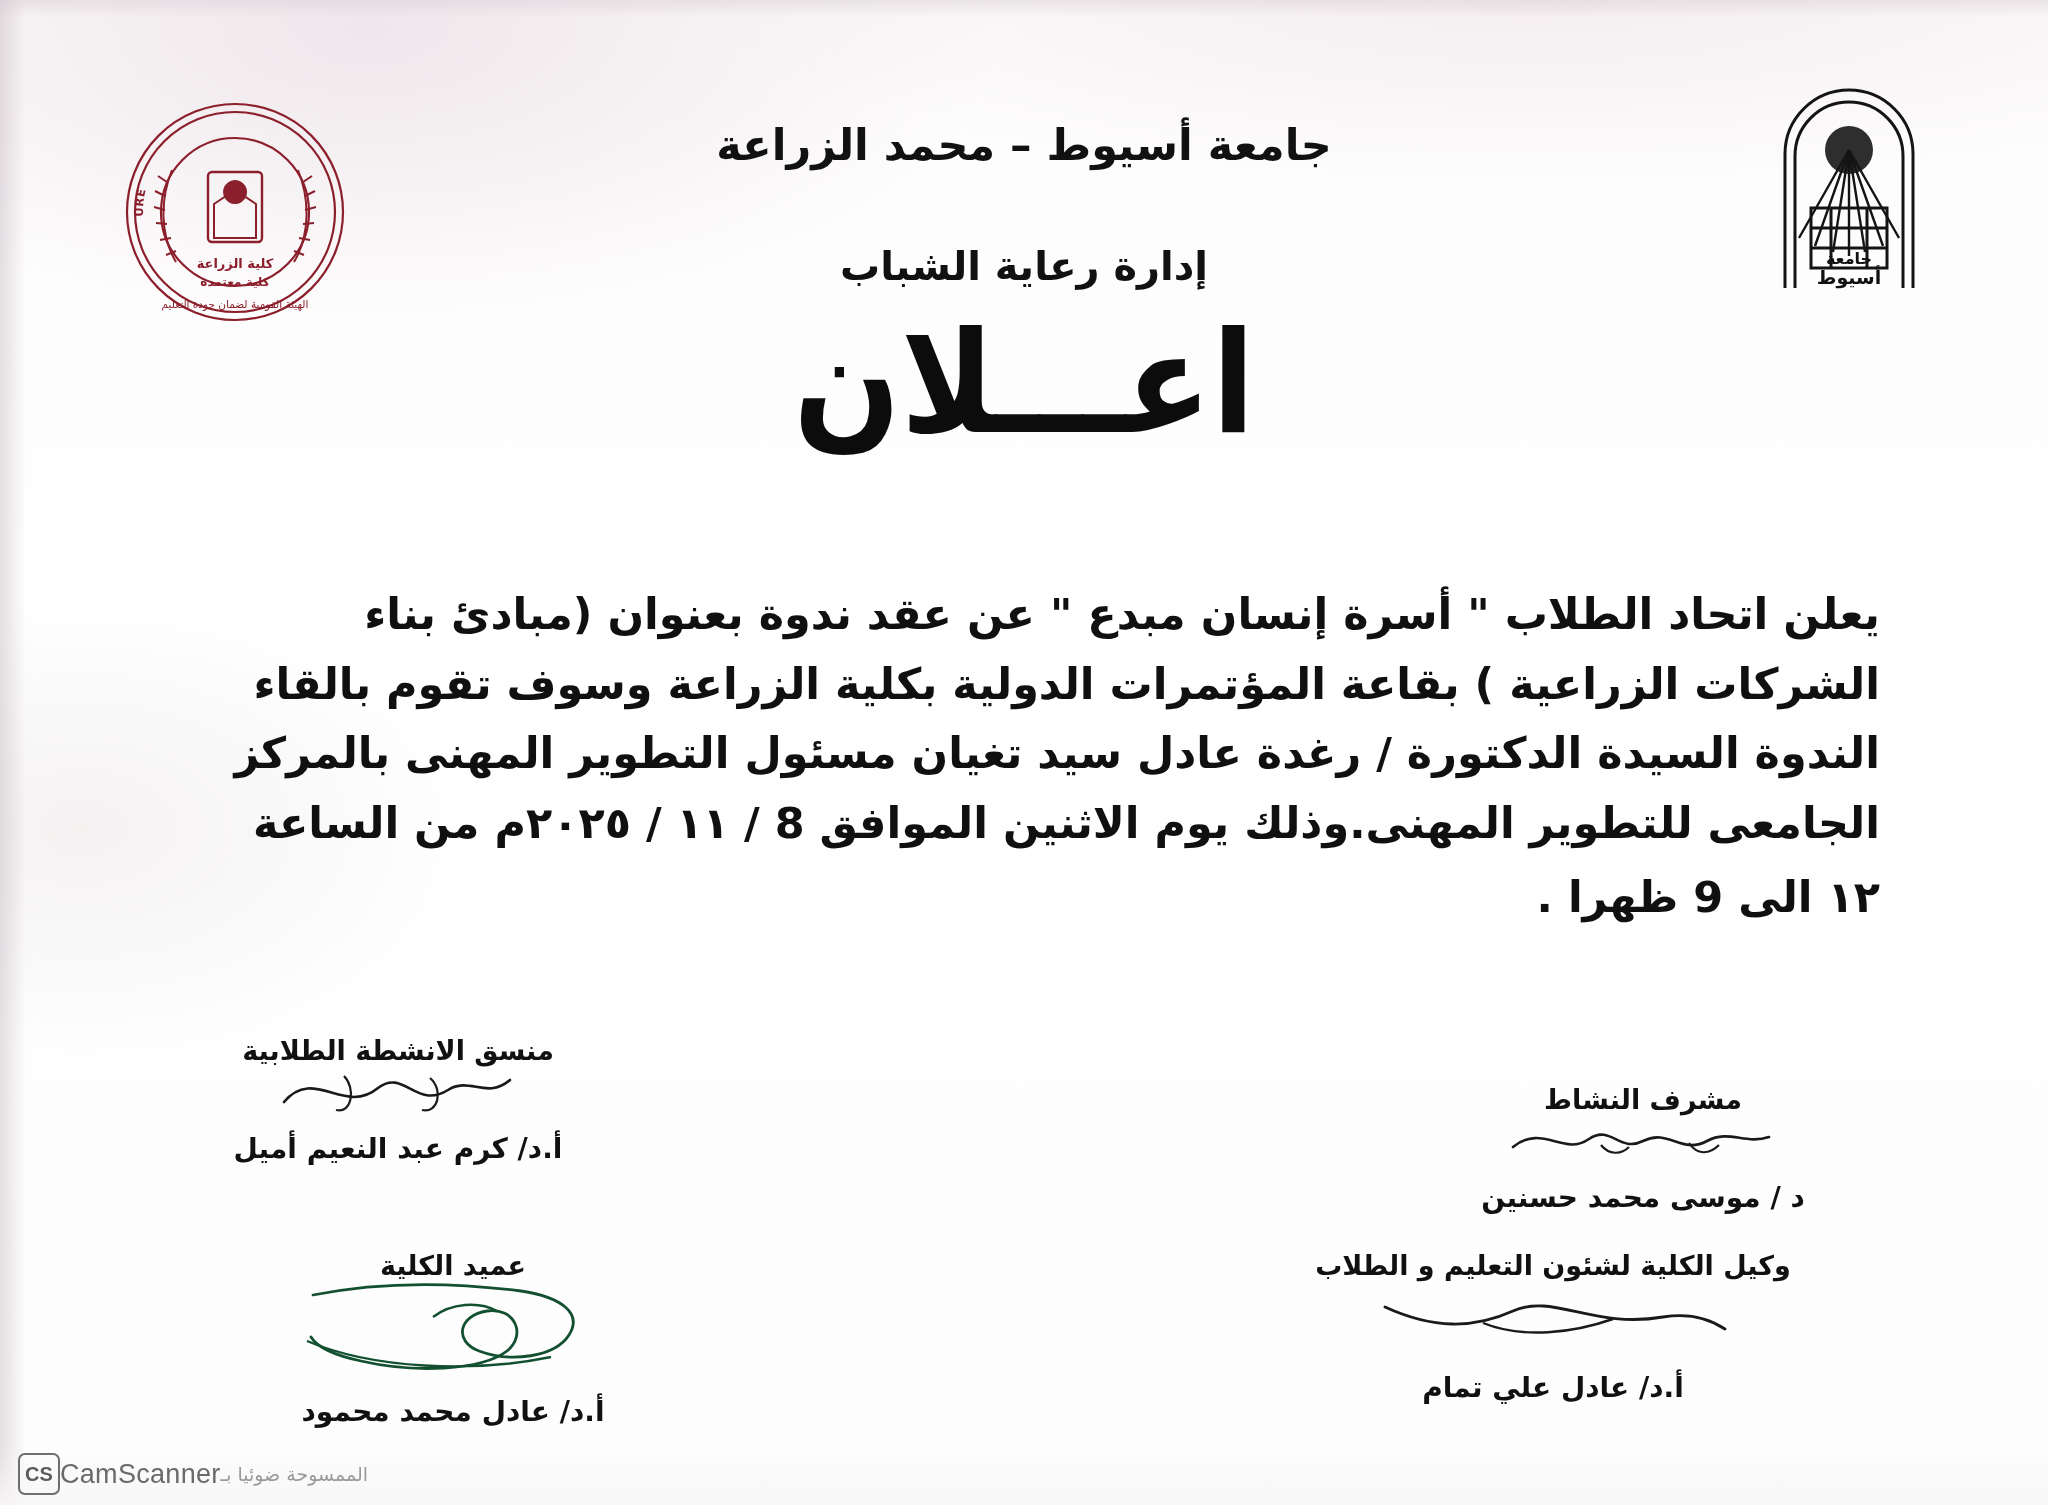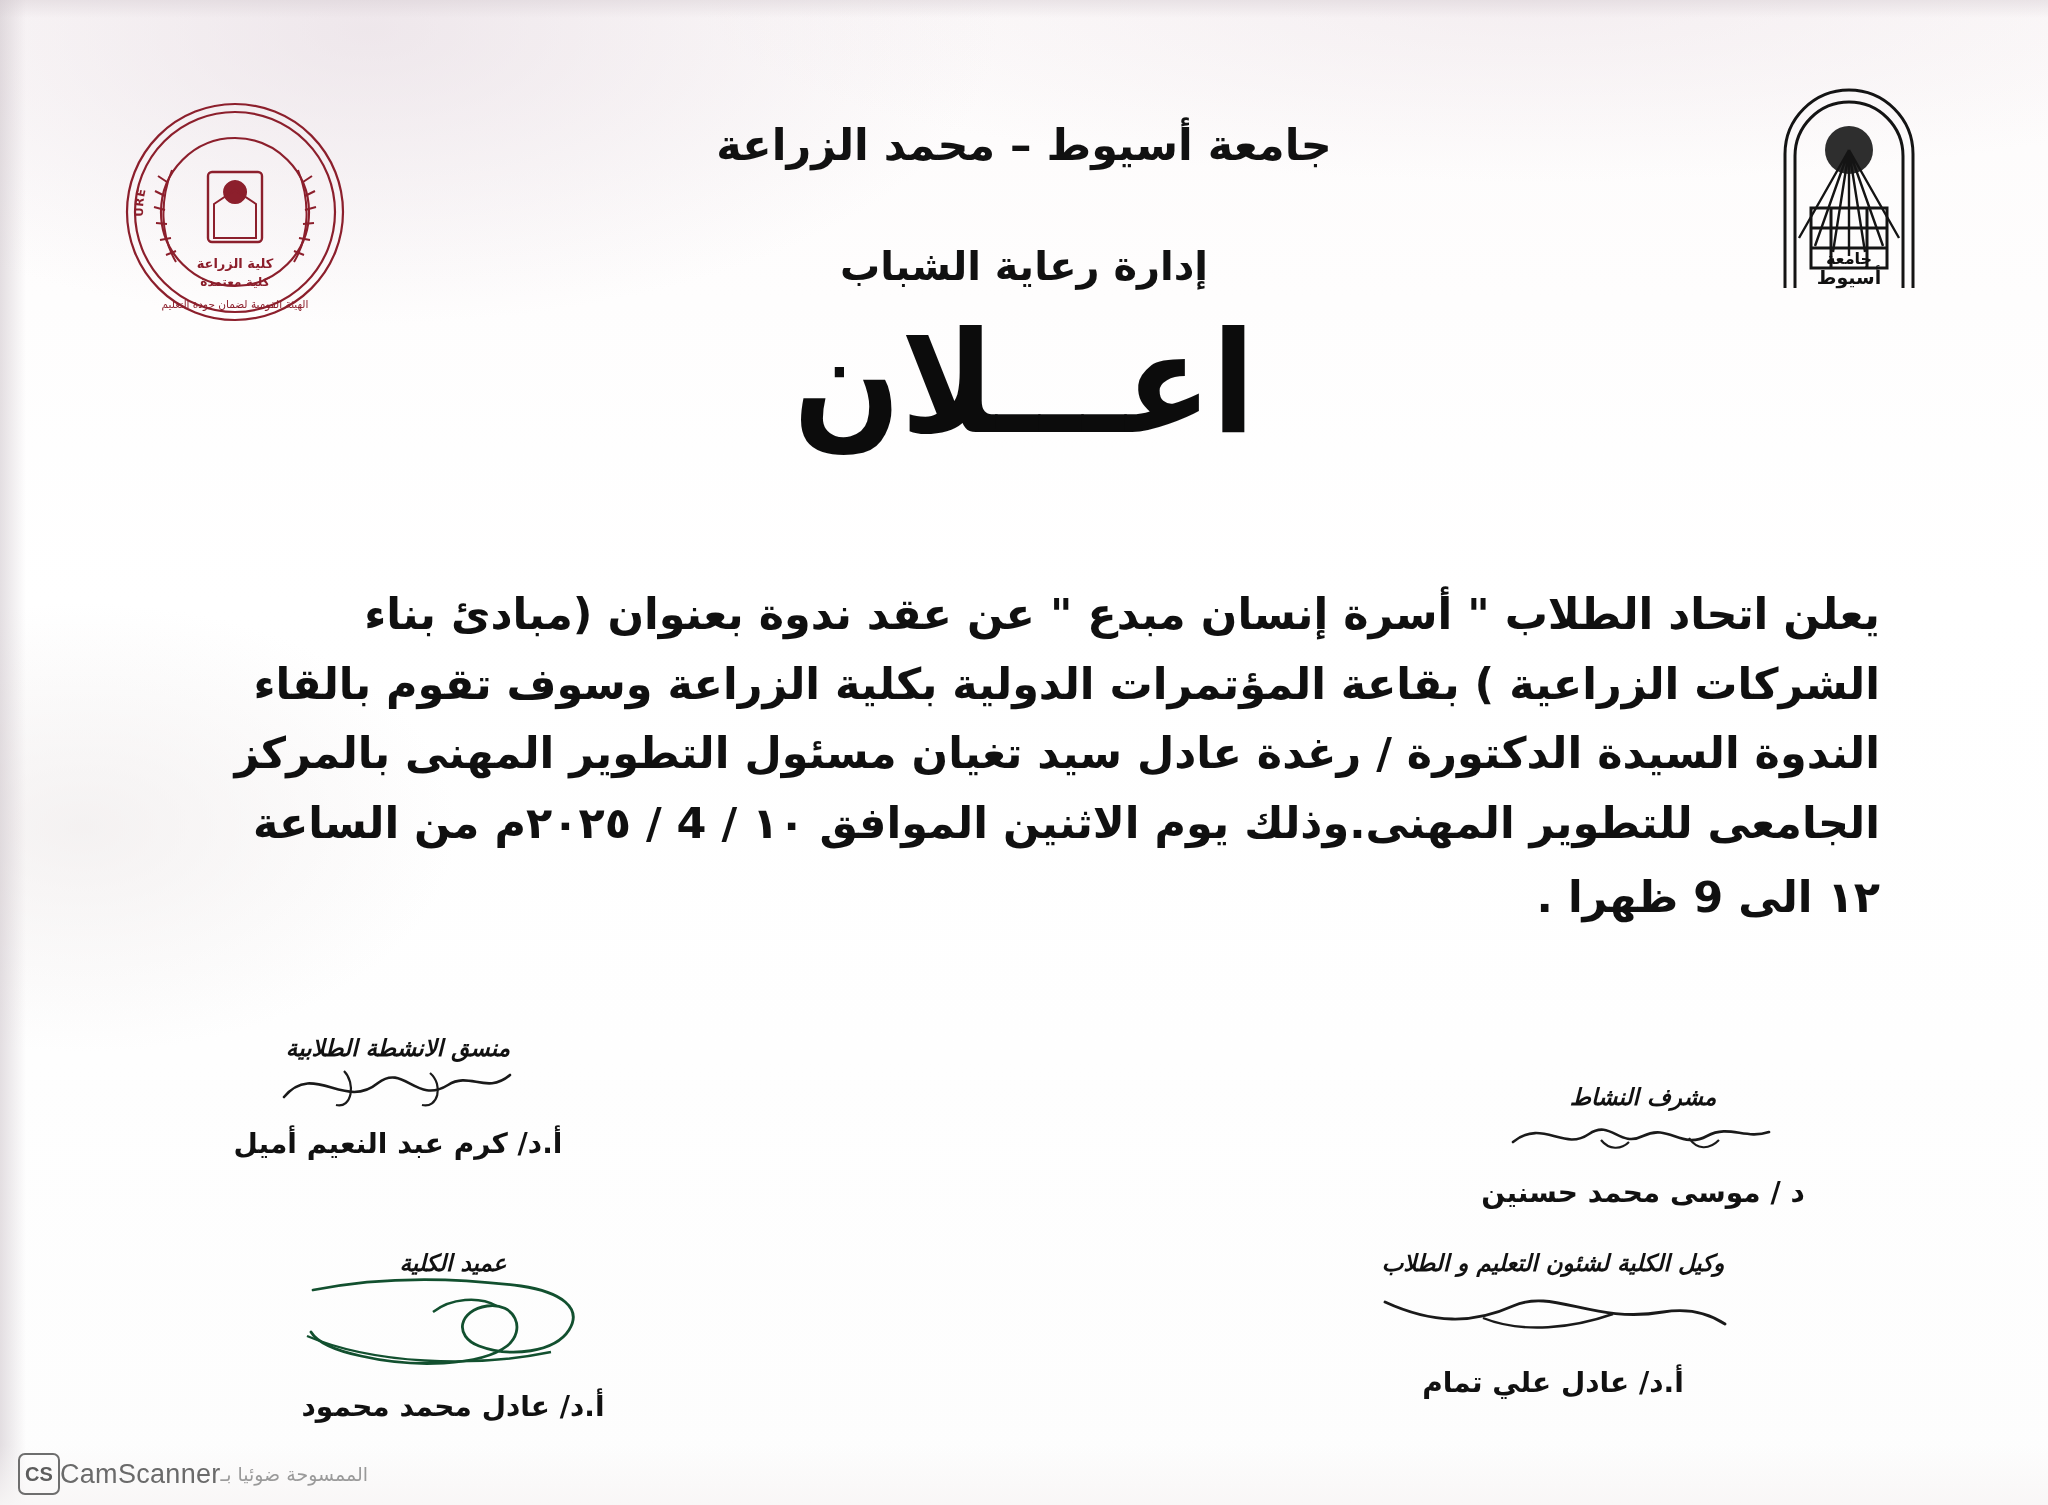--- a/index.html
+++ b/index.html
@@ -119,24 +119,23 @@
 
   
   .sig-block {
     position: absolute;
     text-align: center;
     direction: rtl;
     font-family: "DejaVu Sans", sans-serif;
     color: #111;
   }
   .sig-role {
-    font-size: 23px;
+    font-size: 27px;
     font-weight: bold;
     white-space: nowrap;
-    font-style: italic;
   }
   .sig-name {
     font-size: 28px;
     font-weight: bold;
     white-space: nowrap;
     margin-top: 4px;
   }
   .sig-scribble {
     height: 62px;
     position: relative;
@@ -245,21 +244,21 @@
   <div class="header-line" id="univ-line">جامعة أسيوط – محمد الزراعة</div>
 
   <div class="header-line" id="dept-line">إدارة رعاية الشباب</div>
 
   <div id="announce-title">اعـــلان</div>
 
   <div id="body-text">
     <span class="ln">يعلن اتحاد الطلاب " أسرة إنسان مبدع " عن عقد ندوة بعنوان (مبادئ بناء</span>
     <span class="ln l2">الشركات الزراعية ) بقاعة المؤتمرات الدولية  بكلية الزراعة وسوف تقوم بالقاء</span>
     <span class="ln">الندوة السيدة الدكتورة / رغدة عادل سيد تغيان مسئول التطوير المهنى بالمركز</span>
-    <span class="ln">الجامعى للتطوير المهنى.وذلك يوم الاثنين الموافق ١٠ / 4 / ٢٠٢٥م من الساعة</span>
+    <span class="ln">الجامعى للتطوير المهنى.وذلك يوم الاثنين الموافق 8 / ١١ / ٢٠٢٥م من الساعة</span>
     <span class="last-line">١٢ الى 9 ظهرا .</span>
   </div>
 
   <div class="sig-block" id="sig-supervisor">
     <div class="sig-role">مشرف النشاط</div>
     <div class="sig-scribble">
       <svg width="300" height="60" viewBox="0 0 300 60" xmlns="http://www.w3.org/2000/svg">
         <path d="M20 36 C50 12 70 46 96 28 C118 13 126 42 150 30 C176 17 188 44 214 30 C236 18 252 34 276 26" fill="none" stroke="#1a1a1a" stroke-width="2.6" stroke-linecap="round"></path>
         <path d="M108 34 C116 44 128 44 136 36" fill="none" stroke="#1a1a1a" stroke-width="2.2"></path>
         <path d="M196 32 C204 44 216 44 226 34" fill="none" stroke="#1a1a1a" stroke-width="2.2"></path>

